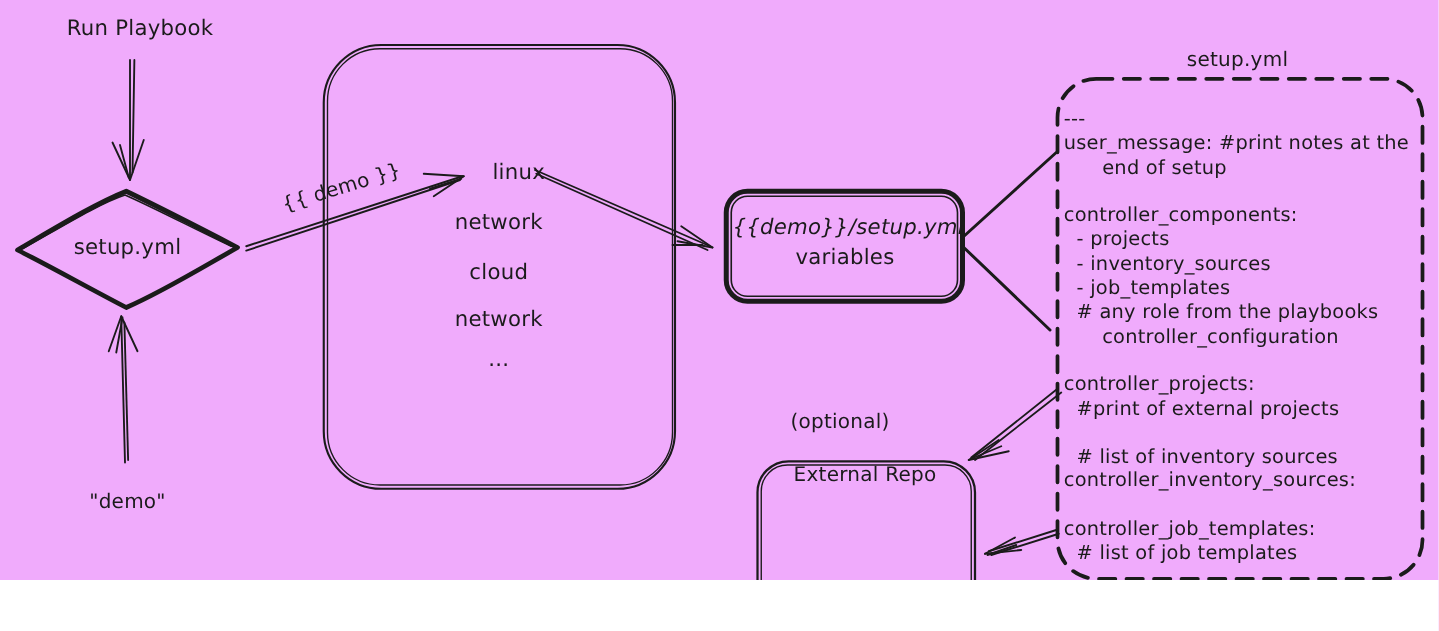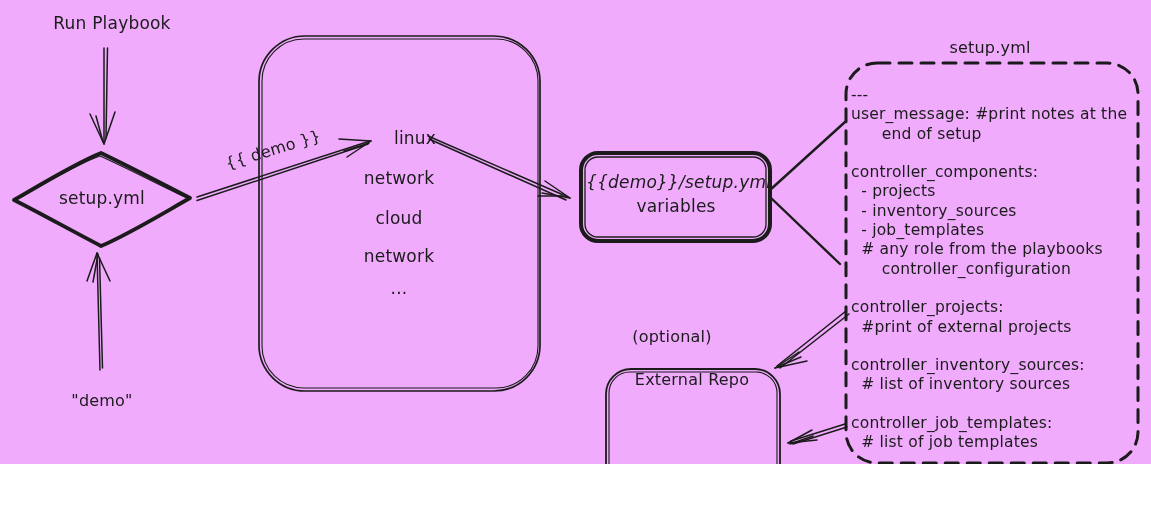--- a/index.html
+++ b/index.html
@@ -139,22 +139,22 @@
     <div class="yaml-line">controller_components:</div>
     <div class="yaml-line">  - projects</div>
     <div class="yaml-line">  - inventory_sources</div>
     <div class="yaml-line">  - job_templates</div>
     <div class="yaml-line">  # any role from the playbooks</div>
     <div class="yaml-line">      controller_configuration</div>
     <div class="yaml-line"></div>
     <div class="yaml-line">controller_projects:</div>
     <div class="yaml-line">  #print of external projects</div>
     <div class="yaml-line"></div>
+    <div class="yaml-line">  # list of inventory sources</div>
     <div class="yaml-line">controller_inventory_sources:</div>
-    <div class="yaml-line">  # list of inventory sources</div>
     <div class="yaml-line"></div>
     <div class="yaml-line">controller_job_templates:</div>
     <div class="yaml-line">  # list of job templates</div>
   </div>
 
   <div class="t ctr hand small" style="left:592px;top:327px;width:160px;">(optional)</div>
   <div class="t ctr hand small" style="left:612px;top:330px;width:160px;margin-top:40px;">External Repo</div>
 
   <div class="t hand" style="left:617px;top:402px;">
     <div class="ext-line">roles/</div>

